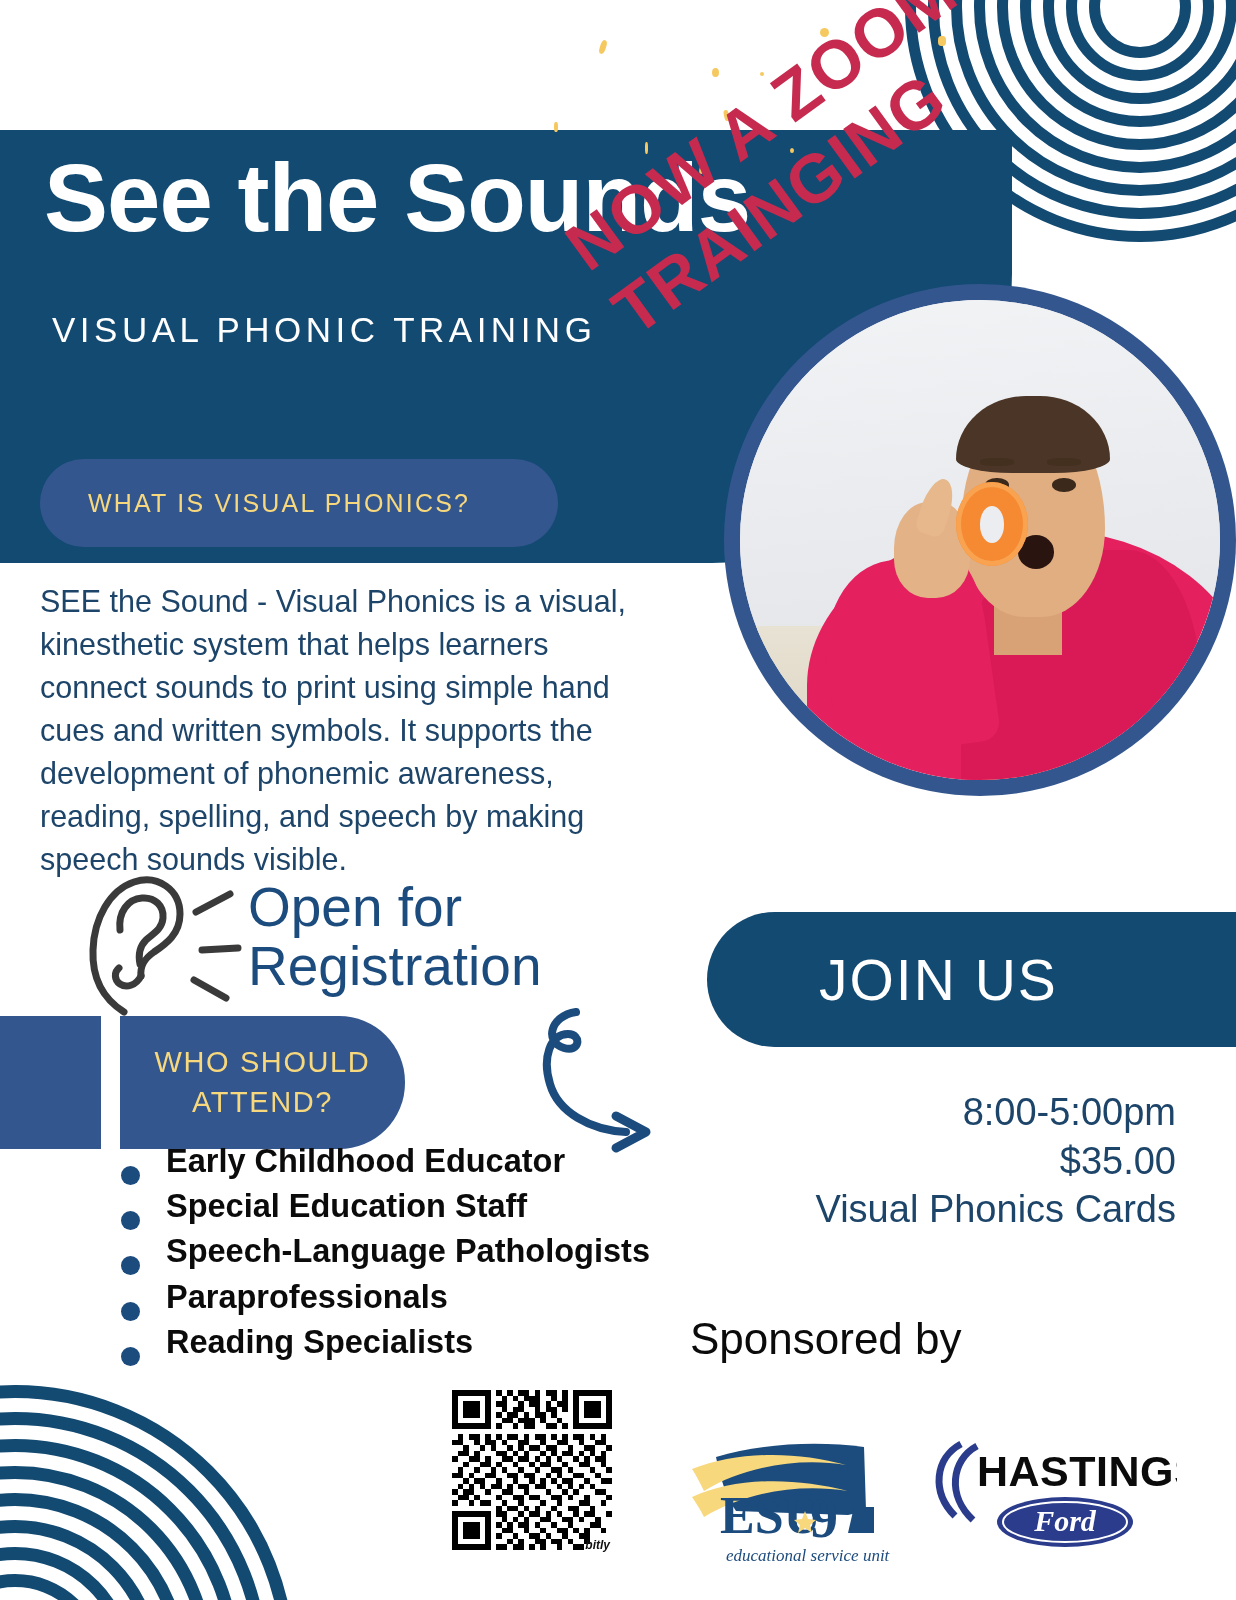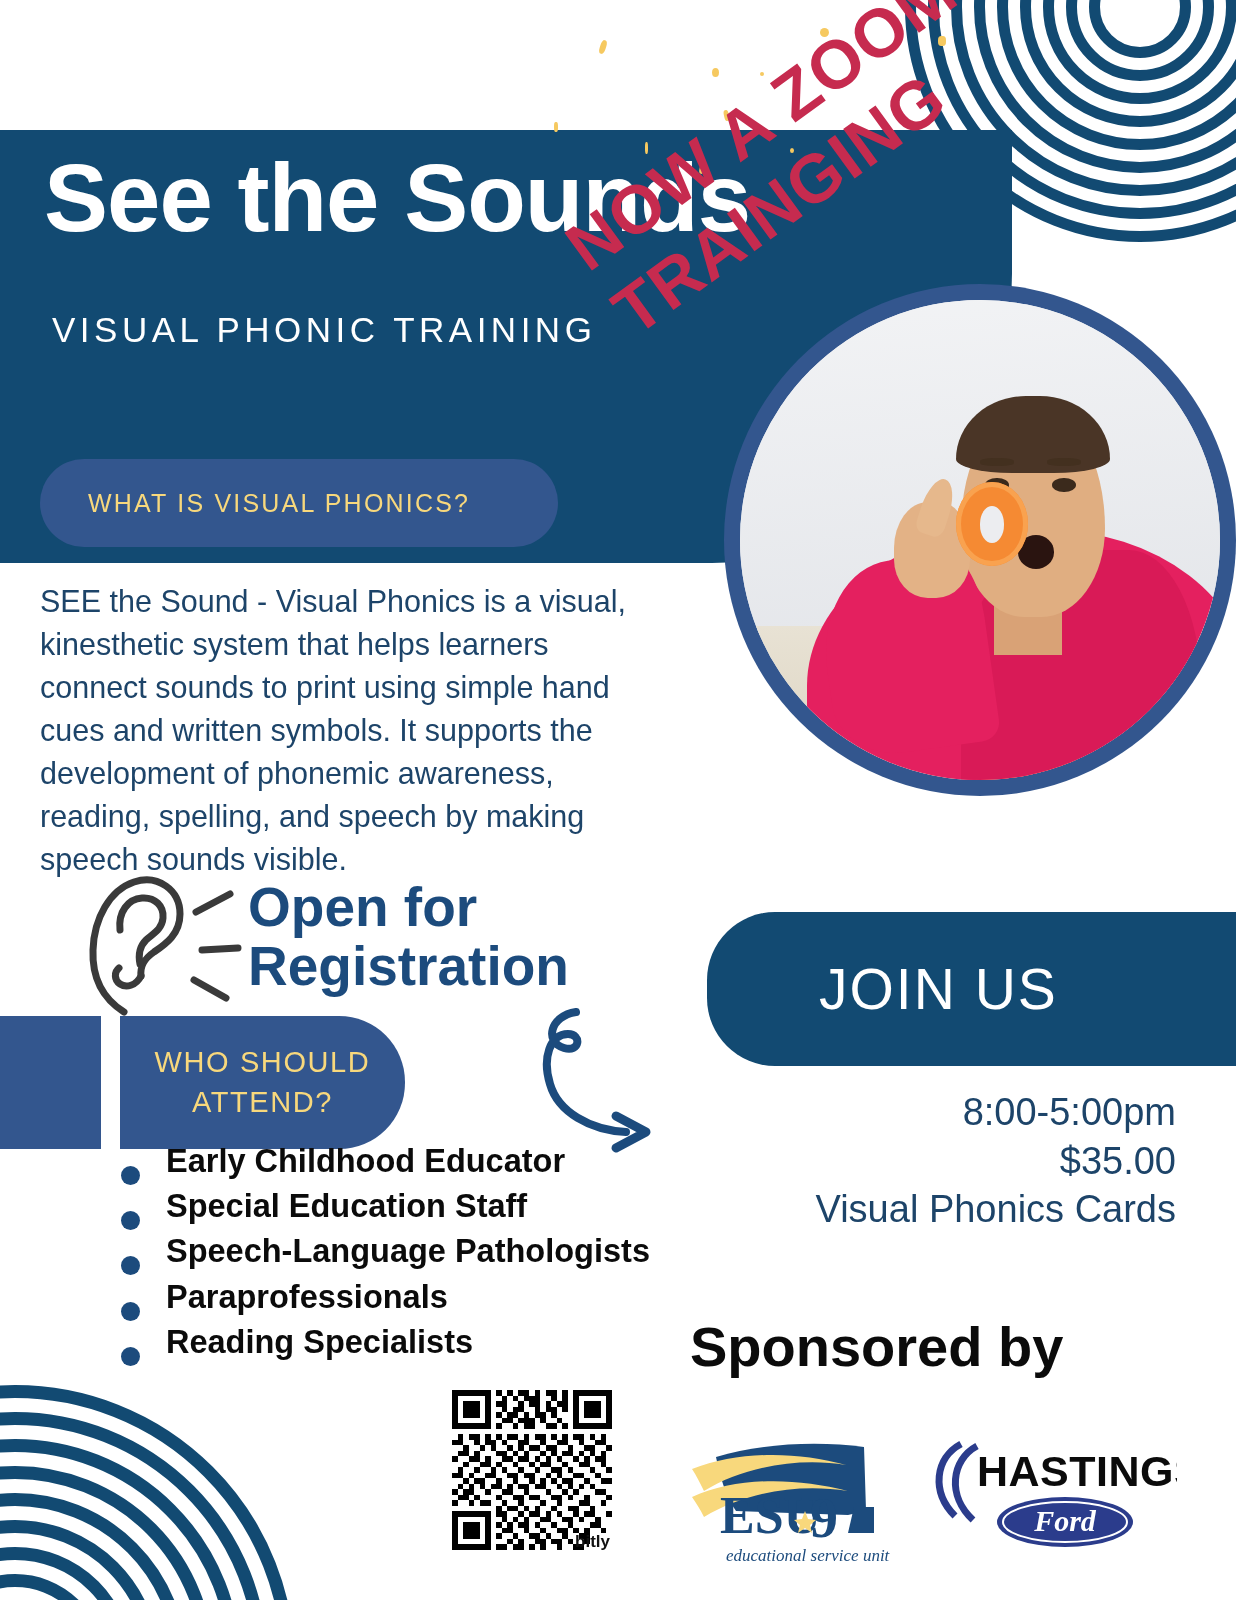--- a/index.html
+++ b/index.html
@@ -266,21 +266,21 @@
     z-index: 5;
   }
 
   
   #open-reg {
     position: absolute;
     top: 878px; left: 248px;
     width: 420px;
     color: #1C4B7D;
     font-size: 55px;
-    font-weight: bold;
+    font-weight: normal;
     line-height: 1.07;
     z-index: 5;
   }
 
   
   #left-block {
     position: absolute;
     top: 1016px; left: 0;
     width: 101px; height: 133px;
     background: #33568E;
@@ -345,30 +345,31 @@
   #qr-wrap {
     position: absolute;
     top: 1390px; left: 452px;
     width: 160px; height: 160px;
     z-index: 6;
     background: #ffffff;
   }
   #qr-label {
     position: absolute;
     right: 2px; bottom: -2px;
-    font-size: 17px;
+    font-size: 12px;
     color: #111;
     font-weight: bold;
+    font-style: italic;
   }
 
   
   #join-pill {
     position: absolute;
     top: 912px; left: 707px;
-    width: 529px; height: 154px;
+    width: 529px; height: 135px;
     background: #124A72;
     border-top-left-radius: 68px;
     border-bottom-left-radius: 68px;
     z-index: 5;
     display: flex;
     align-items: center;
   }
   #join-label {
     color: #ffffff;
     font-size: 57px;
@@ -390,22 +391,22 @@
   #details sup {
     font-size: 0.58em;
     vertical-align: super;
   }
 
   
   #sponsored {
     position: absolute;
     top: 1314px; left: 690px;
     color: #0B0B0B;
-    font-size: 56px;
-    font-weight: bold;
+    font-size: 44px;
+    font-weight: normal;
     z-index: 5;
   }
 
   
   #esu-logo {
     position: absolute;
     top: 1425px; left: 678px;
     width: 215px; height: 160px;
     z-index: 5;
   }

